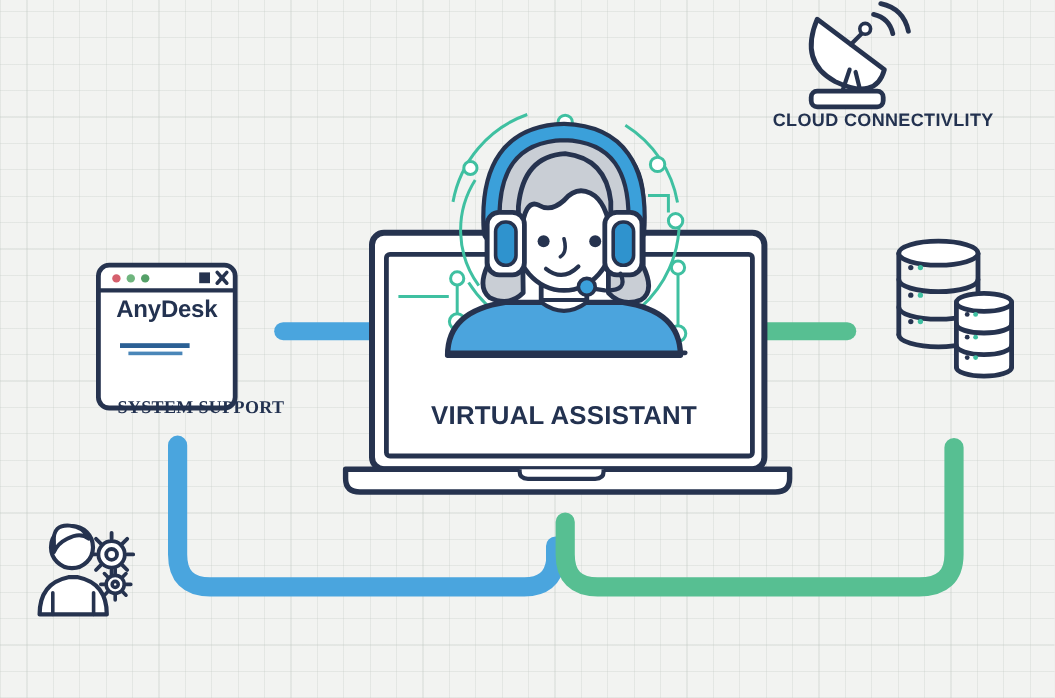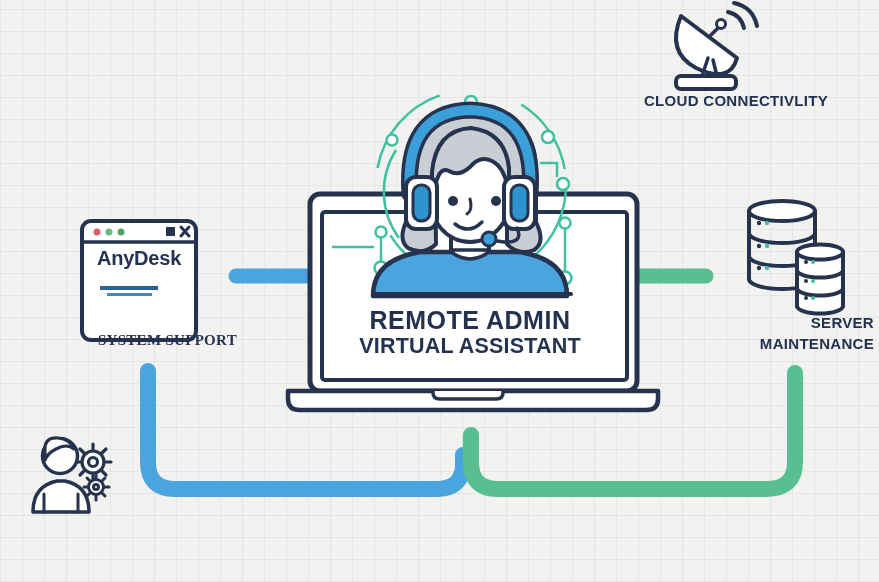--- a/index.html
+++ b/index.html
@@ -182,23 +182,21 @@
 
       <circle cx="60" cy="456" r="17.5" stroke-width="3.5"></circle>
       <path d="M45,451 Q44,437 58,438 Q70,439 74,449 Q67,443 56,449 Q48,453 45,460 Z" stroke-width="3.2"></path>
       <path d="M33,512 Q33,486 57,481 L65,481 Q89,486 89,512 Z" stroke-width="3.5"></path>
       <path d="M44,512 L44,494" fill="none" stroke-width="3"></path>
       <path d="M78,512 L78,494" fill="none" stroke-width="3"></path>
     </g>
   </svg>
 
   <div class="screen-divider"></div>
-  <div class="txt screen-title">REMOTE ADMIN</div>
   <div class="txt screen-subtitle">VIRTUAL ASSISTANT</div>
 
   <div class="txt anydesk-title">AnyDesk</div>
   <div class="anydesk-underline-1"></div>
   <div class="anydesk-underline-2"></div>
 
   <div class="txt label" id="label-system">SYSTEM SUPPORT</div>
   <div class="txt label" id="label-cloud">CLOUD CONNECTIVLITY</div>
-  <div class="txt label" id="label-server">SERVER MAINTENANCE</div>
 </div>
 
 </body></html>

